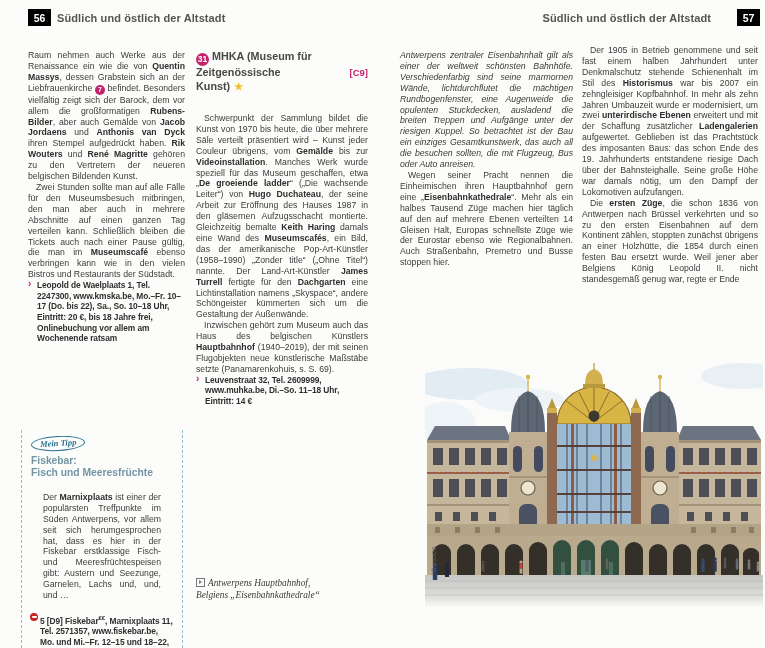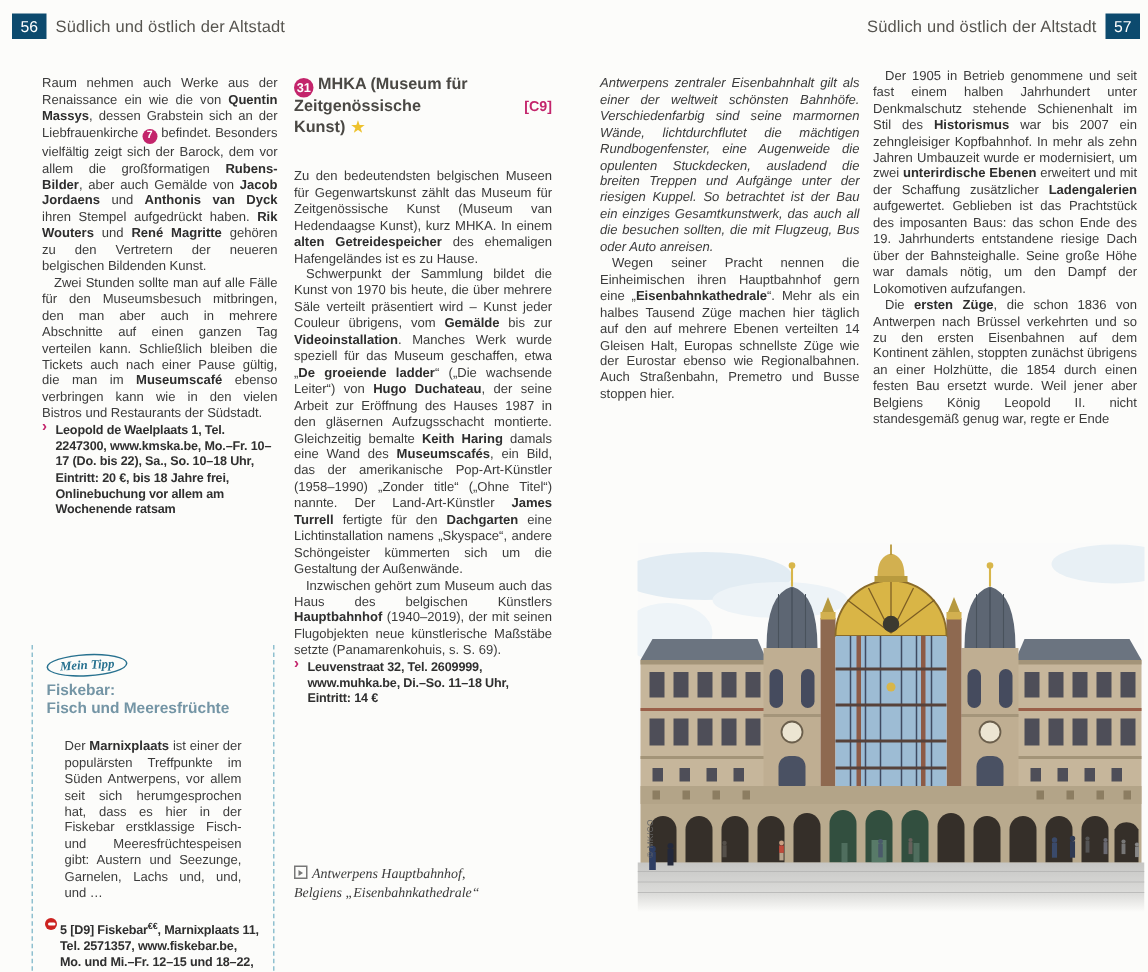--- a/index.html
+++ b/index.html
@@ -8,24 +8,24 @@
     background:#fcfcfa;
     font-family:"Liberation Sans",sans-serif;
     color:#3b3b3b;
     -webkit-hyphens:auto;hyphens:auto;
   }
   
   .hdr{position:absolute;top:9px;display:flex;align-items:center;height:17px;}
   .hdr-left{left:8px;}
   .hdr-right{right:5px;}
   .pagenum-box{
-    width:23px;height:17px;background:#0c4a6e;color:#fff;
-    font-weight:normal;font-size:10.5px;display:flex;align-items:center;justify-content:center;
-  }
-  .hdr-title{font-weight:normal;font-size:11px;color:#56544f;margin:0 6px;letter-spacing:0.1px;}
+    width:23px;height:17px;background:#000000;color:#fff;
+    font-weight:bold;font-size:10.5px;display:flex;align-items:center;justify-content:center;margin-left:20px;
+  }
+  .hdr-title{font-weight:bold;font-size:11px;color:#56544f;margin:0 6px;letter-spacing:0.1px;}
   
   .col{position:absolute;font-size:8.7px;line-height:10.9px;text-align:justify;}
   .col p{margin:0;}
   .col p.indent{text-indent:8px;}
   b{color:#2e2e2e;}
   .col1{left:28px;top:50px;width:157px;}
   .col2{left:196px;top:50px;width:172px;}
   .col3{left:400px;top:50px;width:173px;}
   .col4{left:582px;top:45px;width:176px;}
   .italicpara{font-style:italic;}
@@ -129,21 +129,20 @@
 </div>
 
 <div class="col col2">
   <div class="art-head">
     <div><span class="num-circle">31</span><span>MHKA (Museum für</span></div>
     <div class="h2row">
       <span><span>Zeitgenössische Kunst)</span><span class="stars">★</span></span>
       <span class="grid-ref">[C9]</span>
     </div>
   </div>
-  <p>Zu den bedeutendsten belgischen Museen für Gegenwartskunst zählt das Museum für Zeitgenössische Kunst (Museum van Hedendaagse Kunst), kurz MHKA. In einem <b>alten Getreidespeicher</b> des ehemaligen Hafengeländes ist es zu Hause.</p>
   <p class="indent">Schwerpunkt der Sammlung bildet die Kunst von 1970 bis heute, die über mehrere Säle verteilt präsentiert wird – Kunst jeder Couleur übrigens, vom <b>Gemälde</b> bis zur <b>Videoinstallation</b>. Manches Werk wurde speziell für das Museum geschaffen, etwa „<b>De groeiende ladder</b>“ („Die wachsende Leiter“) von <b>Hugo Duchateau</b>, der seine Arbeit zur Eröffnung des Hauses 1987 in den gläsernen Aufzugsschacht montierte. Gleichzeitig bemalte <b>Keith Haring</b> damals eine Wand des <b>Museumscafés</b>, ein Bild, das der amerikanische Pop-Art-Künstler (1958–1990) „Zonder title“ („Ohne Titel“) nannte. Der Land-Art-Künstler <b>James Turrell</b> fertigte für den <b>Dachgarten</b> eine Lichtinstallation namens „Skyspace“, andere Schöngeister kümmerten sich um die Gestaltung der Außenwände.</p>
   <p class="indent">Inzwischen gehört zum Museum auch das Haus des belgischen Künstlers <b>Hauptbahnhof</b> (1940–2019), der mit seinen Flugobjekten neue künstlerische Maßstäbe setzte (Panamarenkohuis, s. S. 69).</p>
   <div class="info-line">
     <span class="info-arrow">›</span><span>Leuvenstraat 32, Tel. 2609999, www.muhka.be, Di.–So. 11–18 Uhr, Eintritt: 14 €</span>
   </div>
 </div>
 
 <div class="caption">
   <span class="cap-icon"></span><span>Antwerpens Hauptbahnhof,</span><br>
   <span>Belgiens „Eisenbahnkathedrale“</span>

